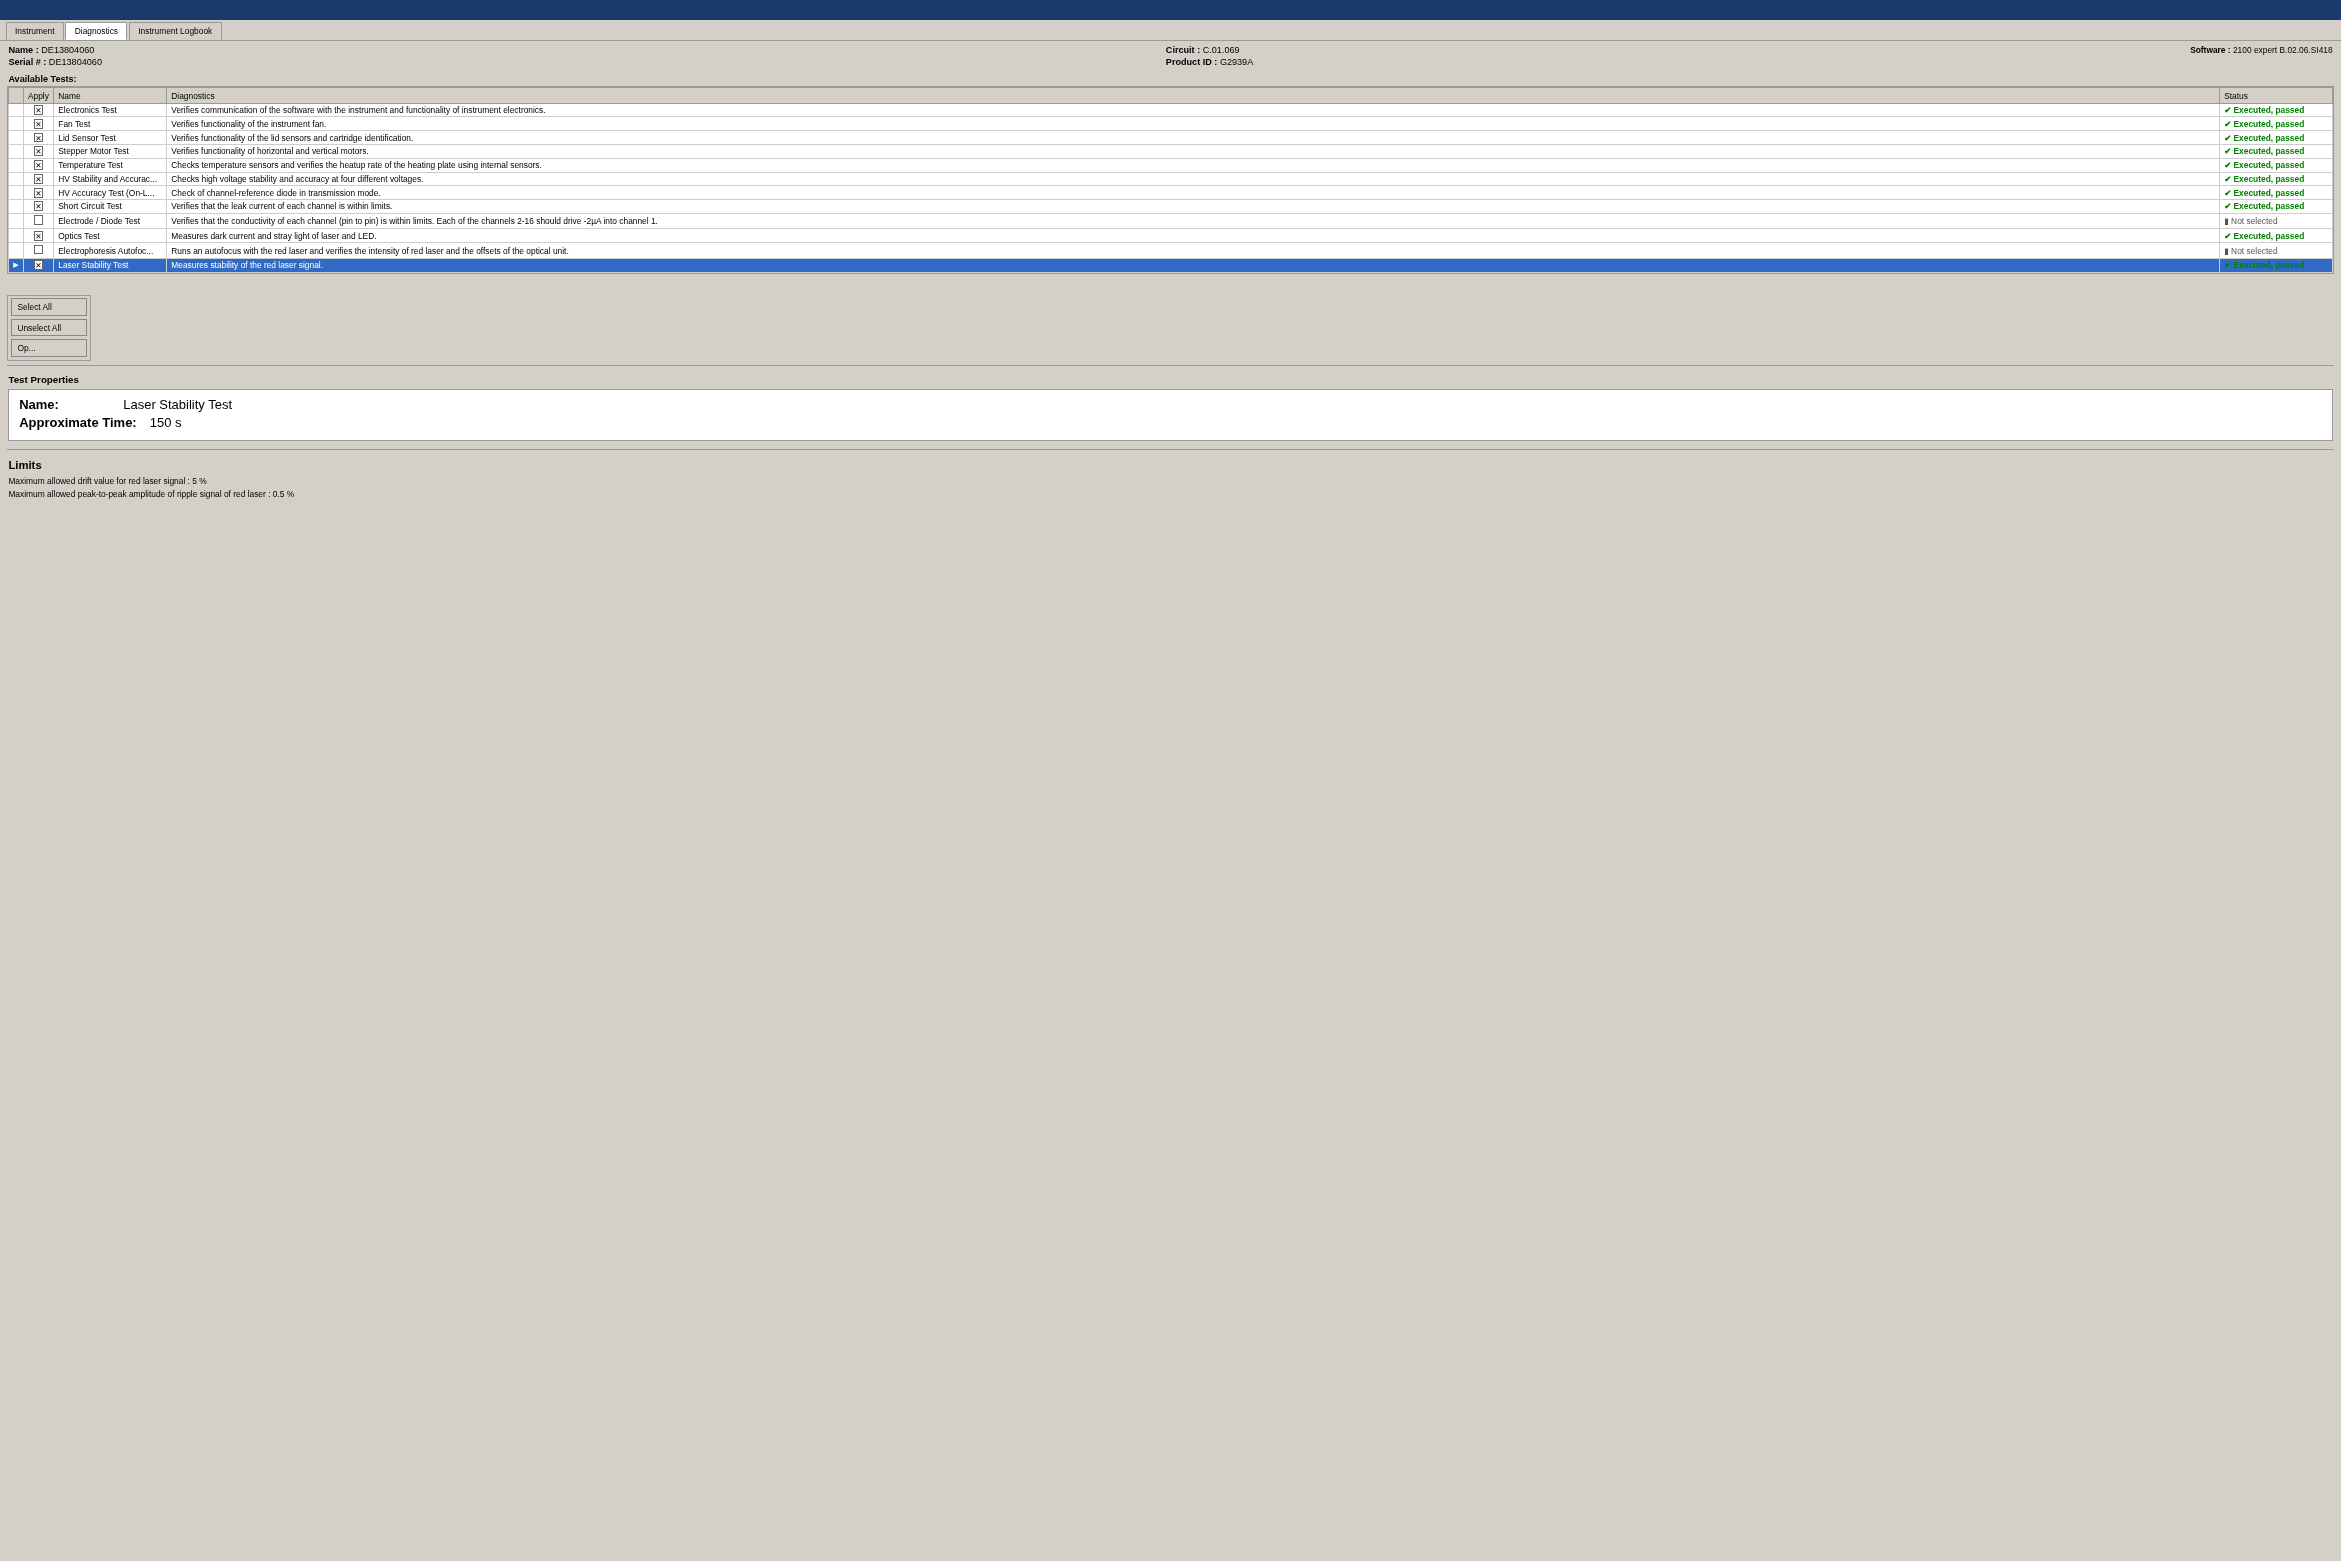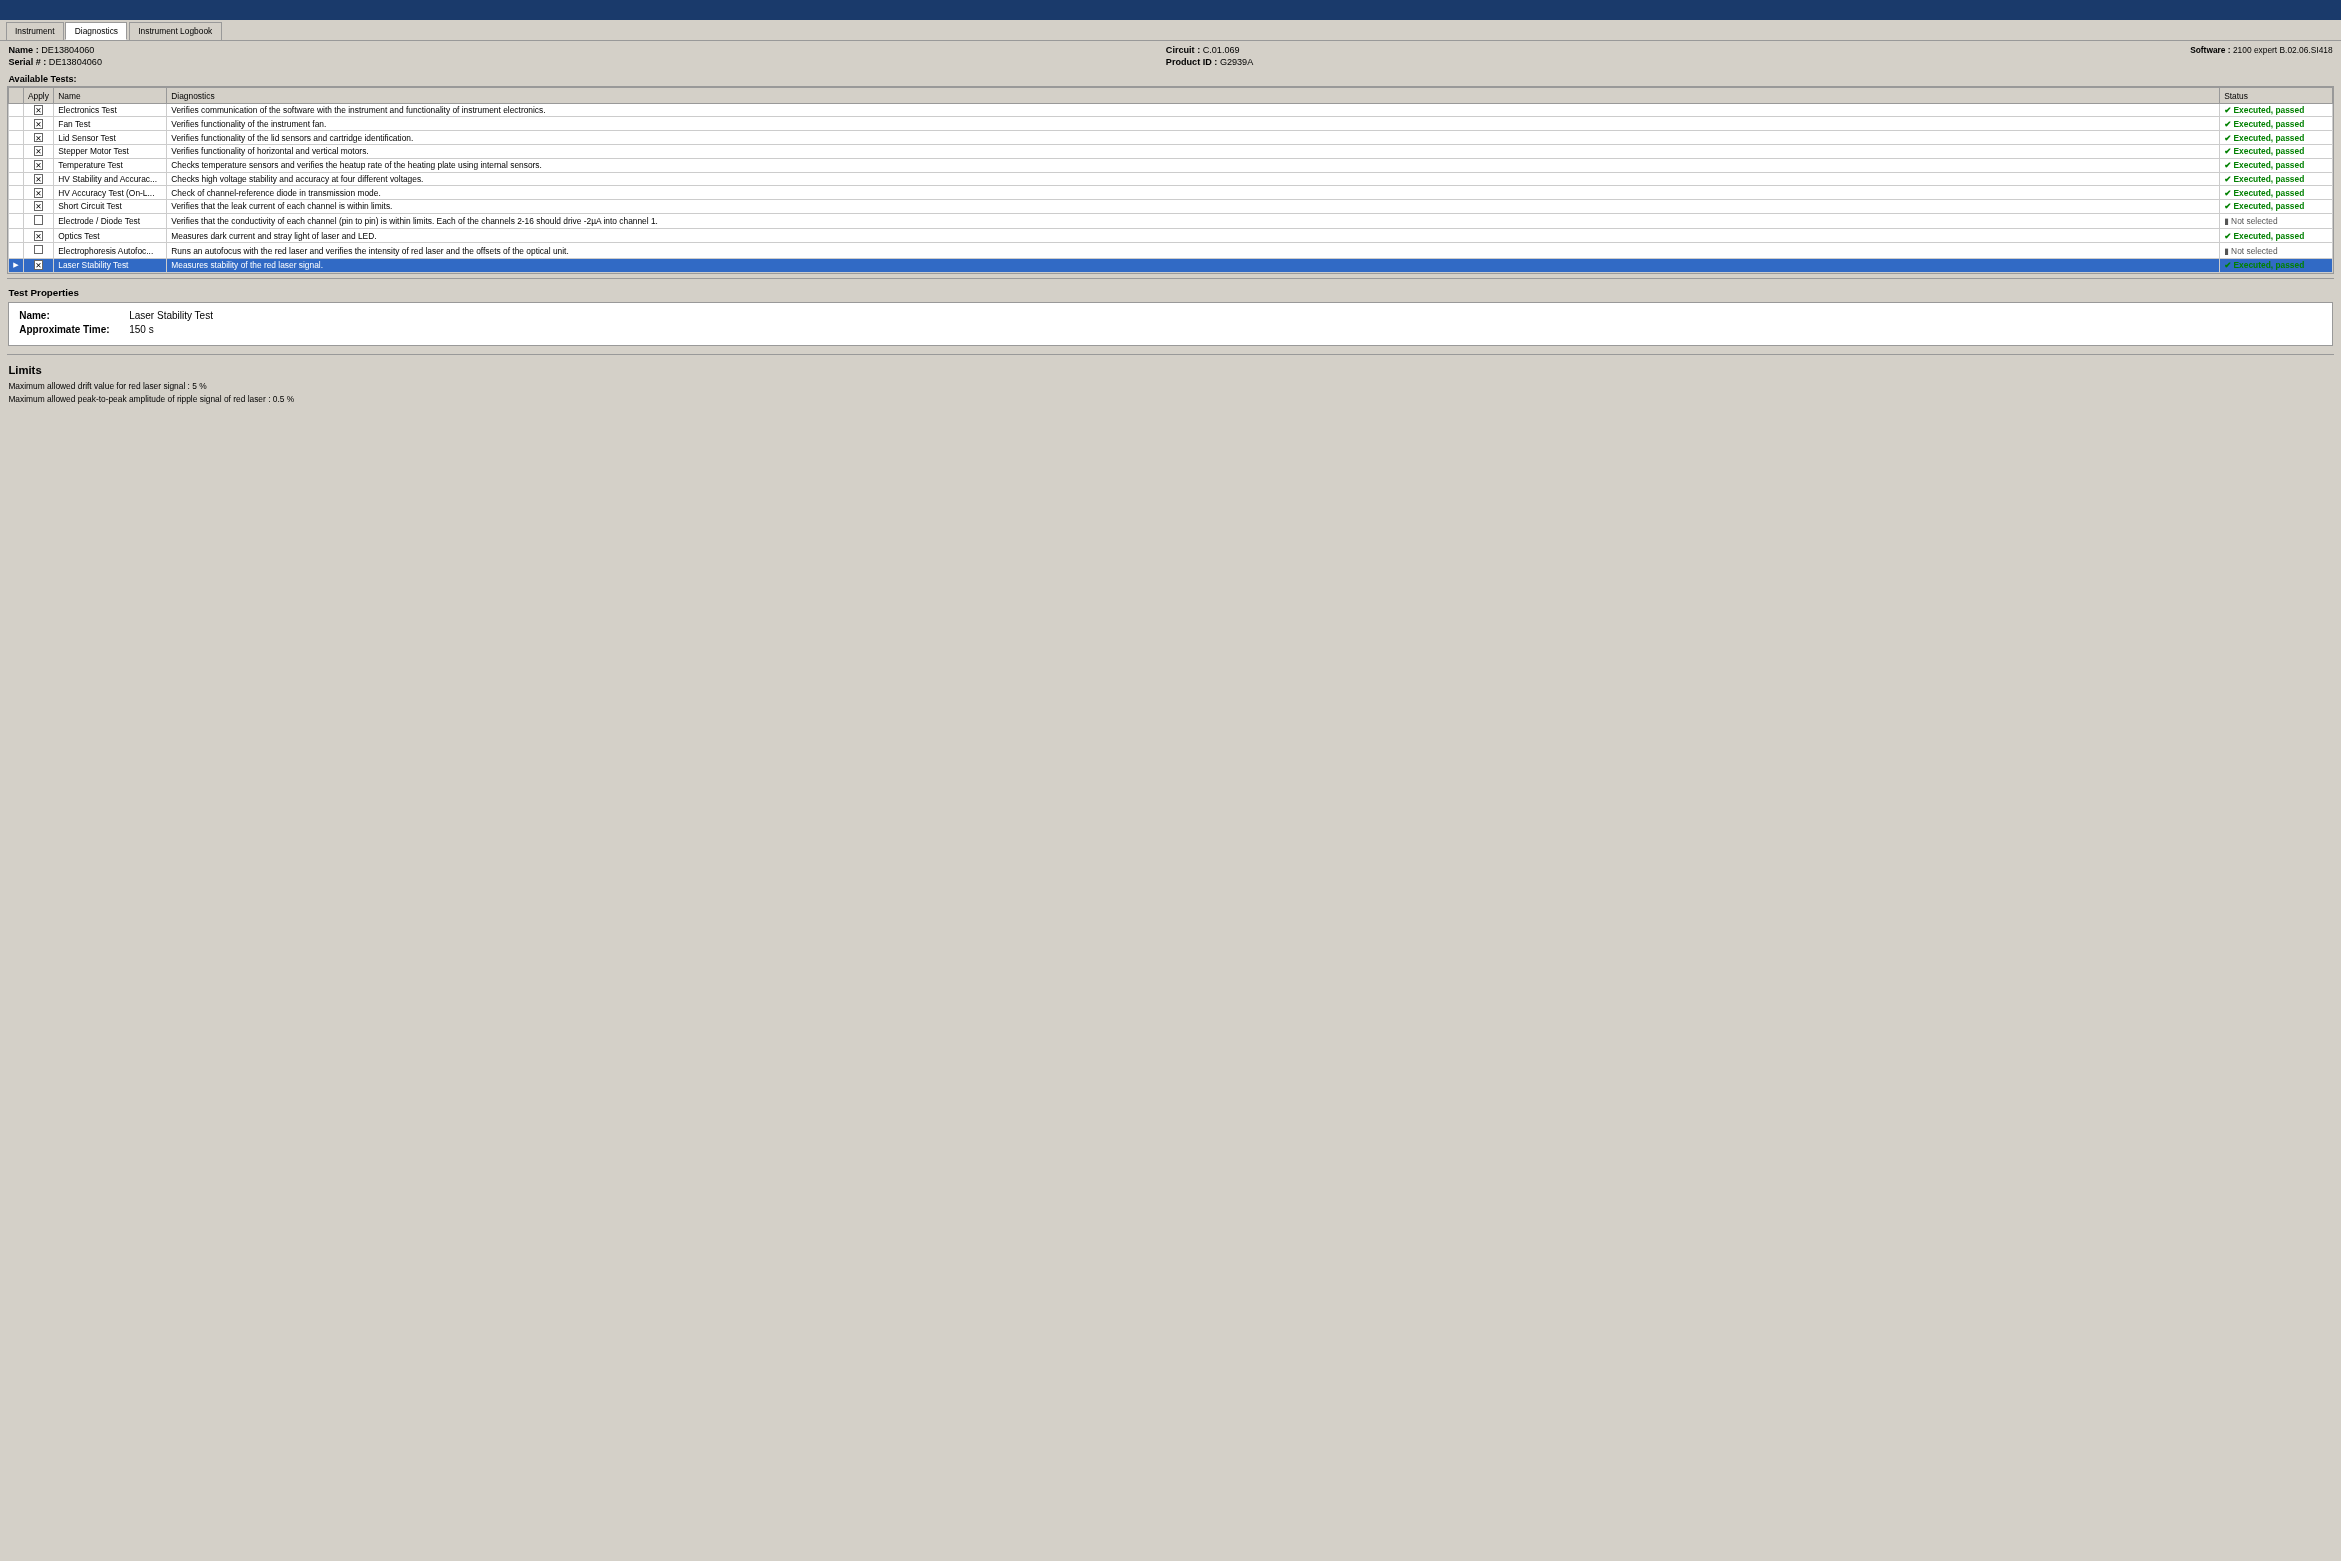--- a/index.html
+++ b/index.html
@@ -139,23 +139,23 @@
       font-size: 9.8px;
       margin-bottom: 4.2px;
     }
     .properties-box {
       border: 0.7px solid #999;
       background: #fff;
       padding: 7px 9.8px;
     }
     .prop-row {
       display: flex;
-      gap: 19px;
+      gap: 13px;
       margin-bottom: 2.8px;
-      font-size: 10px;
+      font-size: 13px;
     }
     .prop-label { font-weight: bold; min-width: 91px; }
     .prop-value { }
     .limits-section {
       padding: 4.2px 8.4px;
     }
     .limits-title {
       font-weight: bold;
       font-size: 11.3px;
       margin-bottom: 5.6px;
@@ -314,20 +314,25 @@
           <tr class="selected-row">
             <td style="text-align: center; font-size: 7px;">▶</td>
             <td class="checkbox-cell"><span class="check-box checked">✕</span></td>
             <td>Laser Stability Test</td>
             <td>Measures stability of the red laser signal.</td>
             <td><span style="color:#008000;font-weight:bold;">✔ Executed, passed</span></td>
           </tr>
         </tbody>
     </table>
   </div>
+  <div class="sidebar-panel">
+    <button class="sidebar-btn">Select All</button>
+    <button class="sidebar-btn">Unselect All</button>
+    <button class="sidebar-btn">Op...</button>
+  </div>
 </div>
 
 <hr class="divider-line">
 
 <div class="properties-section">
   <div class="properties-title">
     <span>Test Properties</span>
   </div>
   <div class="properties-box">
     <div class="prop-row">

